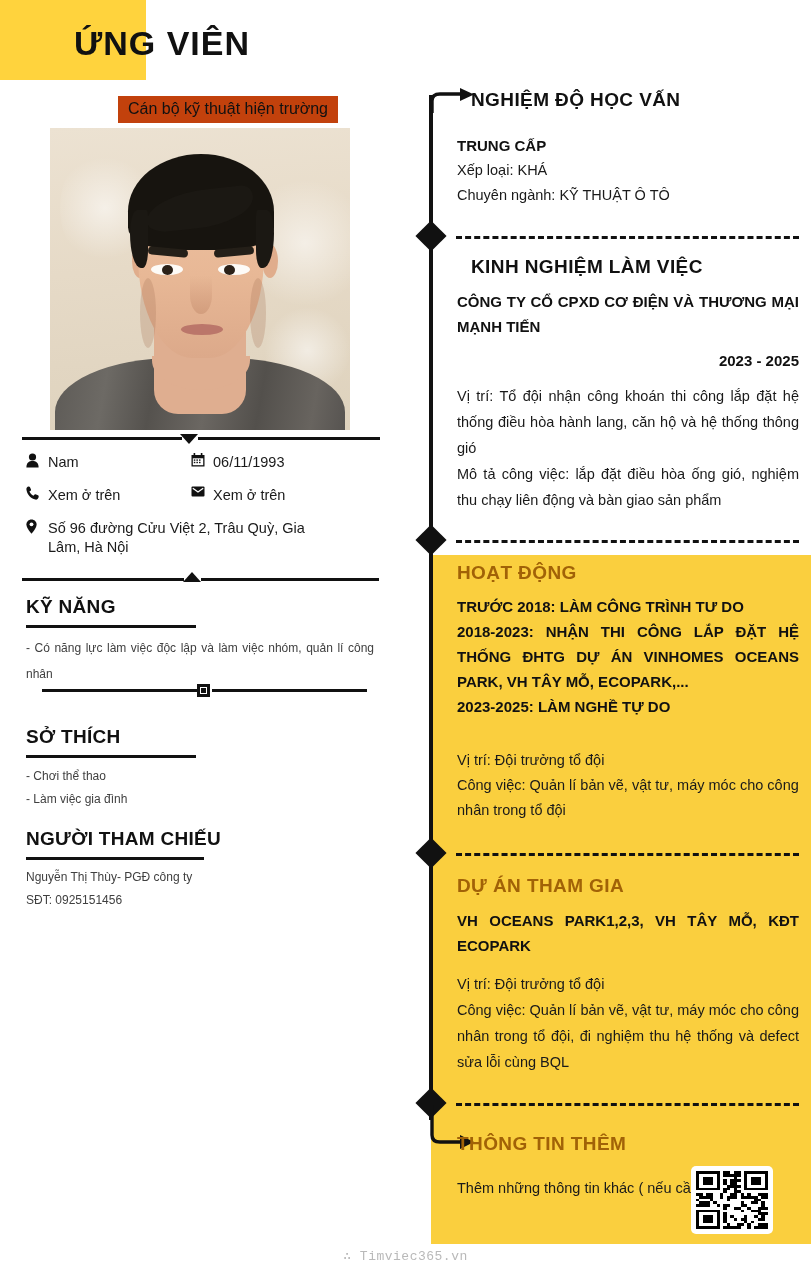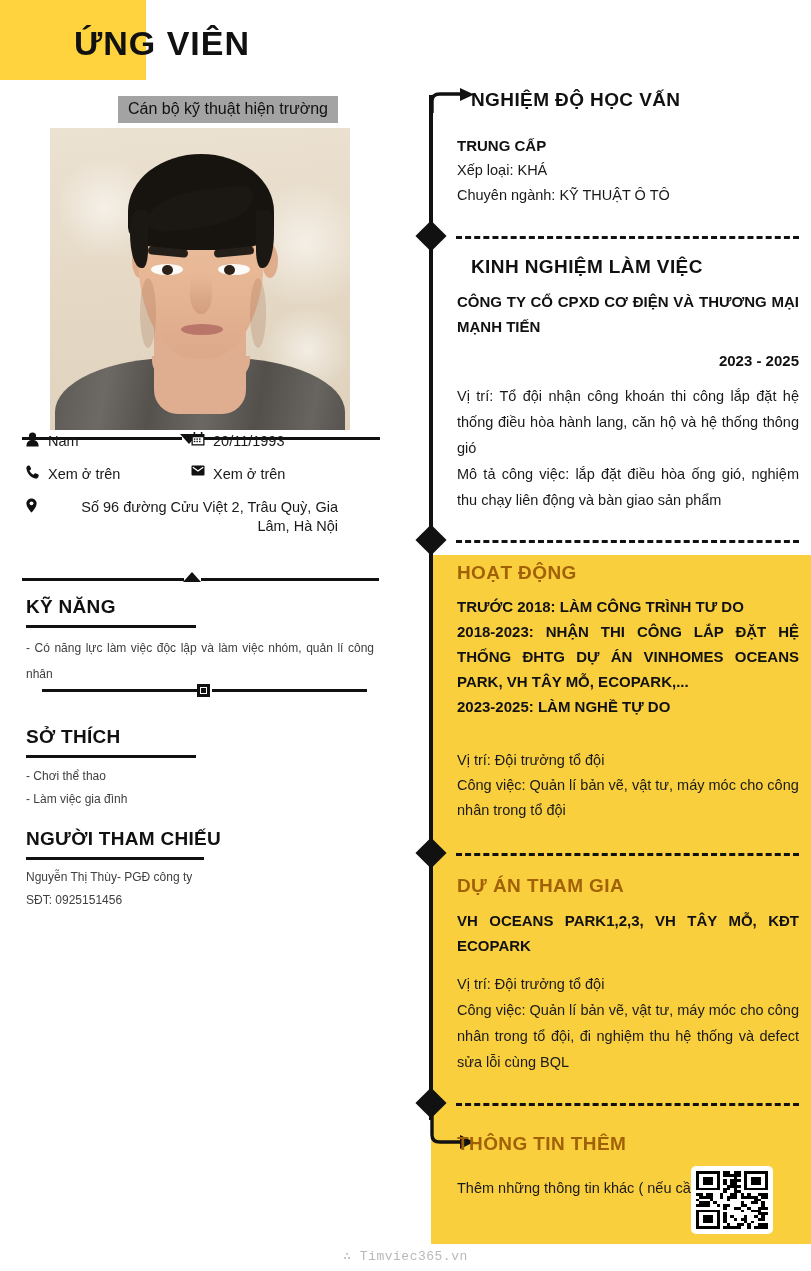--- a/index.html
+++ b/index.html
@@ -20,21 +20,21 @@
     position: absolute; left: 74px; top: 24px;
     font-size: 34px; font-weight: bold; letter-spacing: 1px;
     color: #111; white-space: nowrap;
   }
 
   
   .left-col { position: absolute; left: 0; top: 0; width: 415px; height: 1271px; }
 
   .job-title-chip {
     position: absolute; left: 118px; top: 96px;
-    background: #a3a3a3; color: #111;
+    background: #c2410c; color: #111;
     font-size: 16px; padding: 4px 10px 5px 10px; white-space: nowrap;
   }
 
   .photo {
     position: absolute; left: 50px; top: 128px; width: 300px; height: 302px;
     background:
       radial-gradient(ellipse 60px 34px at 46% 57%, #e8bda0 0%, #e8bda0 42%, rgba(232,189,160,0) 70%),
       linear-gradient(175deg, #ece2d2 0%, #e6dac7 45%, #ded2bd 100%);
     overflow: hidden;
   }
@@ -136,21 +136,21 @@
   .rule-square {
     position: absolute; width: 13px; height: 13px;
     border: 3px solid #111; background: #fff;
   }
   .rule-square::after {
     content: ""; position: absolute; left: 1px; top: 1px;
     width: 5px; height: 5px; background: #111;
   }
 
   
-  .contact { position: absolute; left: 26px; top: 432px; width: 360px; text-align: right; }
+  .contact { position: absolute; left: 26px; top: 453px; width: 360px; }
   .c-row { position: relative; display: flex; margin-bottom: 14px; }
   .c-cell { display: flex; align-items: flex-start; }
   .c-cell.first { width: 165px; }
   .c-ico {
     width: 22px; min-width: 22px; color: #111; font-size: 14px;
     line-height: 18px; text-align: left;
   }
   .c-ico svg { display: block; }
   .c-txt { font-size: 14.5px; color: #1a1a1a; line-height: 19px; }
   .c-addr .c-txt { width: 290px; }
@@ -314,21 +314,21 @@
                 <g fill="#111">
                   <rect x="2.8" y="6.4" width="1.5" height="1.4"></rect>
                   <rect x="5.4" y="6.4" width="1.5" height="1.4"></rect>
                   <rect x="8" y="6.4" width="1.5" height="1.4"></rect>
                   <rect x="2.8" y="8.8" width="1.5" height="1.4"></rect>
                   <rect x="5.4" y="8.8" width="1.5" height="1.4"></rect>
                   <rect x="8" y="8.8" width="1.5" height="1.4"></rect>
                 </g>
               </svg>
           </span>
-          <span class="c-txt">20/11/1993</span>
+          <span class="c-txt">06/11/1993</span>
         </div>
       </div>
 
       <div class="c-row">
         <div class="c-cell first">
           <span class="c-ico">
             <svg width="13" height="14" viewBox="0 0 13 14">
                 <path d="M2.6 0.5 C1.2 0.7 0.2 2 0.4 3.6 C1 8.6 4.6 12.6 9.4 13.6 C10.8 13.9 12.2 12.9 12.5 11.5 L12.7 10.4 C12.8 9.9 12.5 9.4 12 9.2 L9.5 8.3 C9.1 8.1 8.6 8.3 8.3 8.7 L7.5 9.8 C5.7 8.9 4.2 7.3 3.4 5.4 L4.6 4.7 C5 4.4 5.2 3.9 5 3.5 L4 1.2 C3.8 0.8 3.2 0.4 2.6 0.5 Z" fill="#111"></path>
               </svg>
           </span>

